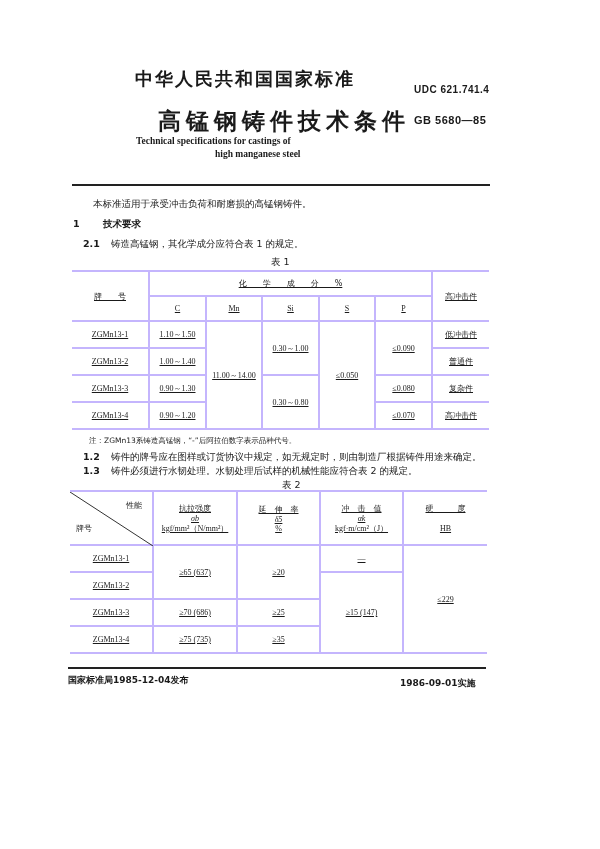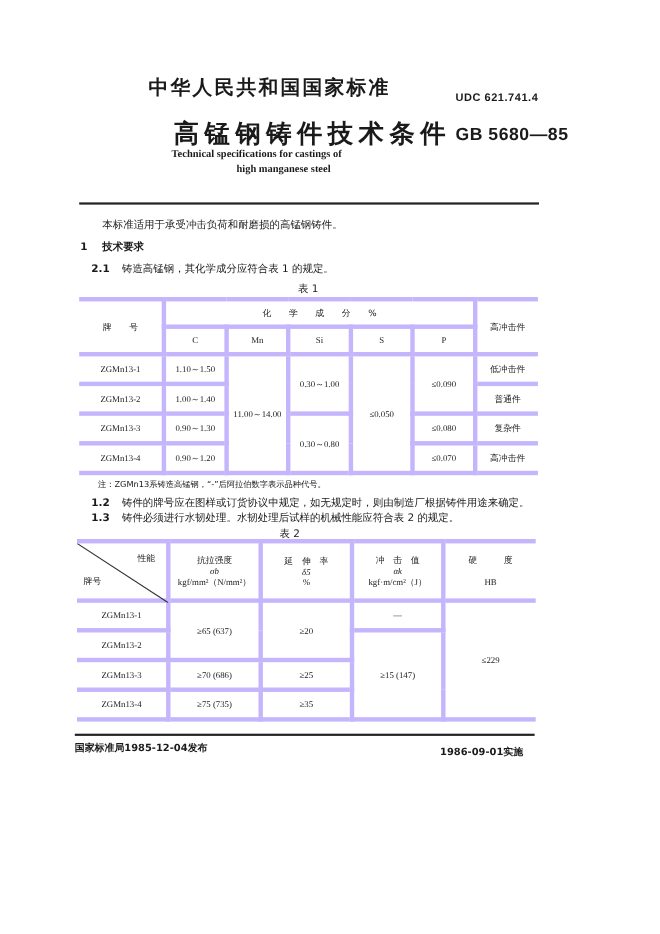--- a/index.html
+++ b/index.html
@@ -2,28 +2,28 @@
 <html><head>
 <meta charset="utf-8">
 <style>
   html, body { margin:0; padding:0; }
   body { width:600px; height:849px; background:#fff; position:relative; overflow:hidden;
          font-family:"DejaVu Sans", sans-serif; color:#1a1a1a; }
   .abs { position:absolute; }
   .org { left:135px; top:67px; font-size:18px; font-weight:bold; letter-spacing:2px; }
   .udc { left:414px; top:84px; font-size:10px; font-weight:bold; font-family:"Liberation Sans", sans-serif; letter-spacing:0.5px; }
   .title-cn { left:158px; top:106px; font-size:23px; font-weight:bold; letter-spacing:5px; }
-  .gbno { left:414px; top:114px; font-size:16px; font-weight:bold; font-family:"Liberation Sans", sans-serif; letter-spacing:0.5px;text-align:right; }
-  .title-en1 { left:156px; top:136px; font-size:9.5px; font-weight:bold; font-family:"Liberation Serif", serif; }
+  .gbno { left:414px; top:114px; font-size:11px; font-weight:bold; font-family:"Liberation Sans", sans-serif; letter-spacing:0.5px;text-align:right; }
+  .title-en1 { left:136px; top:136px; font-size:9.5px; font-weight:bold; font-family:"Liberation Serif", serif; }
   .title-en2 { left:195px; top:149px; font-size:9.5px; font-weight:bold; font-family:"Liberation Serif", serif;padding-left:20px; }
   .rule { position:absolute; background:#222; }
   .p { font-size:9.5px; }
   .b { font-weight:bold; }
   table { position:absolute; border-collapse:collapse; font-size:8px; font-family:"Liberation Serif", serif; }
-  td { border:4px solid #c4b5fd; text-align:center; vertical-align:middle; padding:0; }
+  td { border:2px solid #c4b5fd; text-align:center; vertical-align:middle; padding:0;text-decoration:underline; }
   .t1 { left:72px; top:270px; width:417px; border-top:2px solid #222; border-bottom:2px solid #222; }
   .t1 td:first-child { border-left:none; }
   .t1 tr td:last-child { border-right:none; }
   .t2 { left:70px; top:490px; width:417px; border-top:2px solid #222; border-bottom:2px solid #222; }
   .cn { font-family:"DejaVu Sans", sans-serif; font-size:8px; }
   .note { font-size:7.5px; }
 </style>
 </head>
 <body>
 
@@ -33,21 +33,21 @@
 <div class="abs gbno">GB 5680—85</div>
 <div class="abs title-en1">Technical specifications for castings of</div>
 <div class="abs title-en2">high manganese steel</div>
 
 <div class="rule" style="left:72px; top:184px; width:418px; height:2px;"></div>
 
 <div class="abs p" style="left:93px; top:198px;">本标准适用于承受冲击负荷和耐磨损的高锰钢铸件。</div>
 
 <div class="abs p b" style="left:73px; top:218px;">
   <span>1</span>
-  <span style="margin-left:10px;">技术要求</span>
+  <span style="margin-left:20px;">技术要求</span>
 </div>
 
 <div class="abs p" style="left:83px; top:238px;">
   <span class="b">2.1</span>
   <span style="margin-left:8px;">铸造高锰钢，其化学成分应符合表 1 的规定。</span>
 </div>
 
 <div class="abs p" style="left:271px; top:256px;">表 1</div>
 
 <table class="t1">
@@ -108,21 +108,21 @@
 <div class="abs p" style="left:83px; top:451px;">
   <span class="b">1.2</span>
   <span style="margin-left:8px;margin-top:44px;">铸件的牌号应在图样或订货协议中规定，如无规定时，则由制造厂根据铸件用途来确定。</span>
 </div>
 
 <div class="abs p" style="left:83px; top:465px;">
   <span class="b">1.3</span>
   <span style="margin-left:8px;">铸件必须进行水韧处理。水韧处理后试样的机械性能应符合表 2 的规定。</span>
 </div>
 
-<div class="abs p" style="left:254px; top:479px;">表 2</div>
+<div class="abs p" style="left:282px; top:479px;">表 2</div>
 
 <table class="t2">
   <colgroup>
     <col style="width:83px">
       <col style="width:84px">
       <col style="width:83px">
       <col style="width:83px">
       <col style="width:84px">
   </colgroup>
   <tbody>

